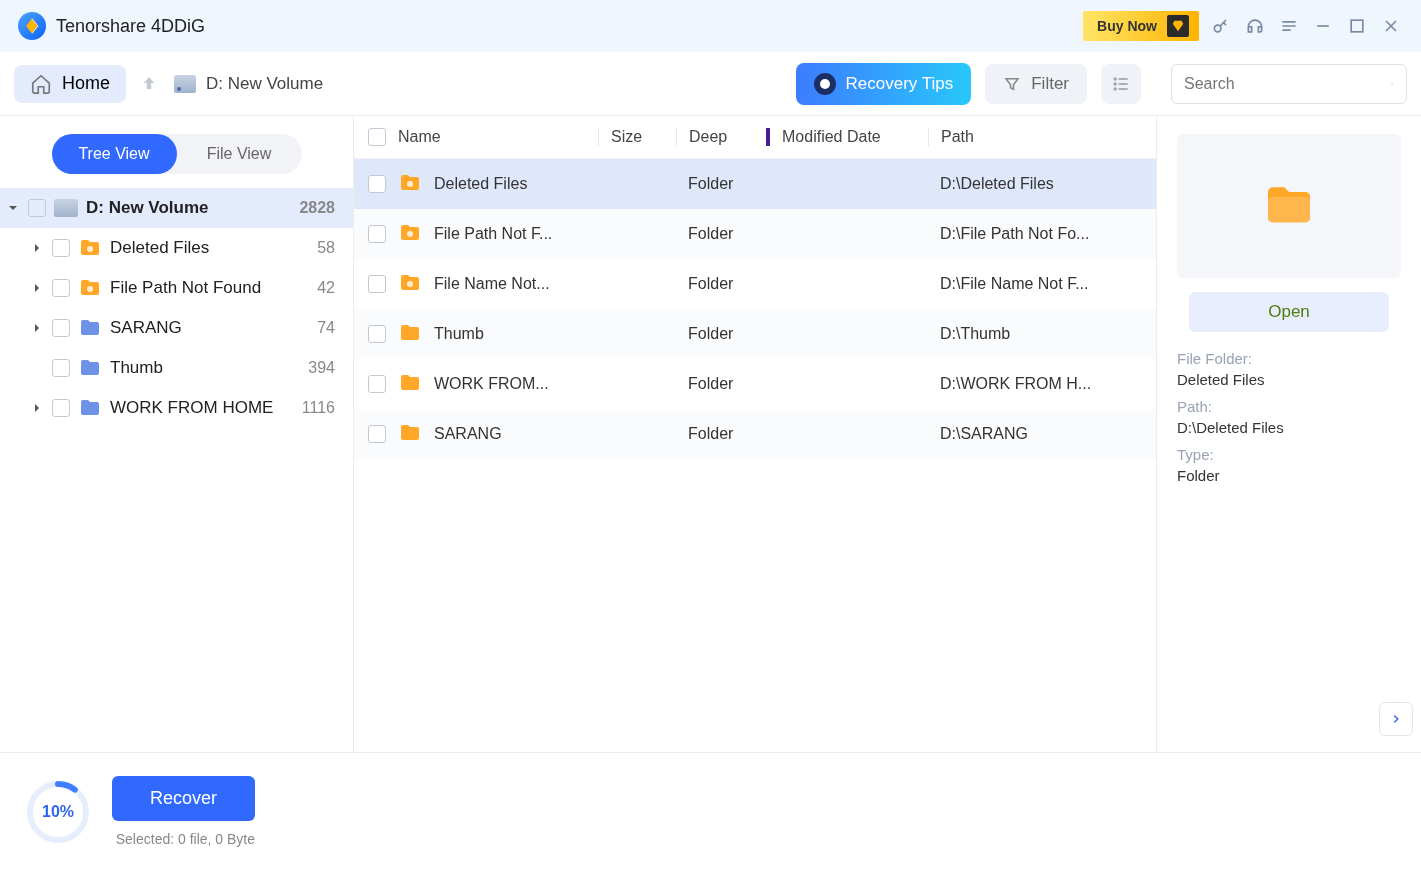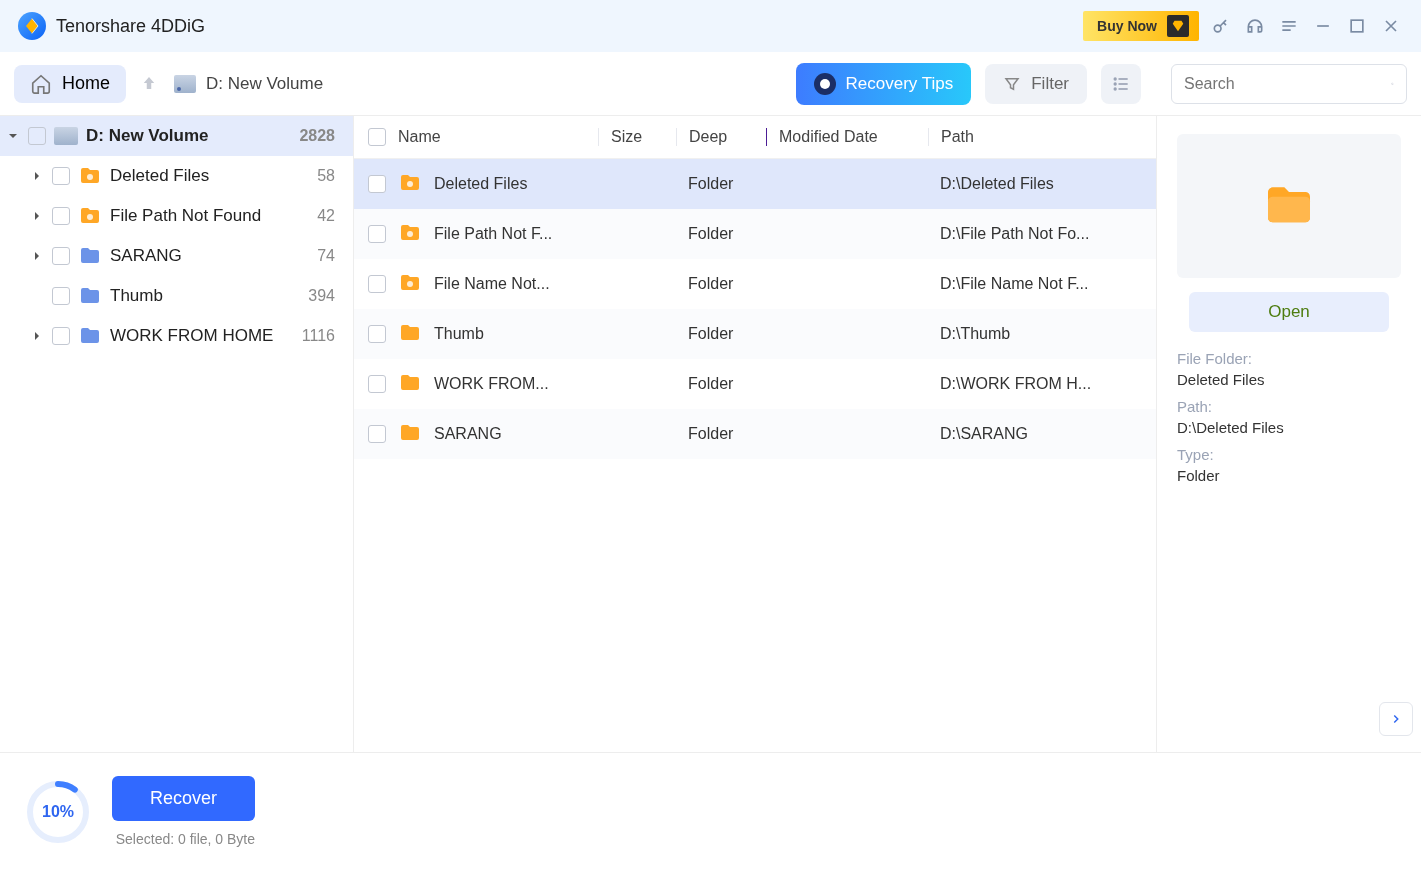--- a/index.html
+++ b/index.html
@@ -58,21 +58,21 @@
 .tree-row.child{padding-left:30px;}
 .drive-mini{width:24px;height:18px;background:linear-gradient(#C9D4E4,#9FB2CC);border-radius:2px;}
 
 
 .filelist { flex:1; display:flex; flex-direction:column; overflow:hidden; border-right:1px solid #EDEDED;}
 .headers { display:flex; align-items:center; padding:12px 14px; color:#444; font-size:16px; border-bottom:1px solid #F0F0F0;}
 .hcb{width:18px;height:18px;border:1.5px solid #C3C8D2;border-radius:3px;margin-right:12px;}
 .col-name{width:200px;}
 .col-size{width:78px;border-left:1px solid #E6E8EE;padding-left:12px;}
 .col-type{width:90px;border-left:1px solid #E6E8EE;padding-left:12px;}
-.col-date{width:162px;border-left:1px solid #4c1d95;padding-left:12px;}
+.col-date{width:162px;border-left:4px solid #4c1d95;padding-left:12px;}
 .col-path{flex:1;border-left:1px solid #E6E8EE;padding-left:12px;}
 .rows{overflow:auto;}
 .row{display:flex;align-items:center;padding:12px 14px;font-size:16px;color:#333;}
 .row.selected{background:#DFE7FB;}
 .row:nth-child(even):not(.selected){background:#FAFBFD;}
 .row .cb{width:18px;height:18px;border:1.5px solid #C3C8D2;border-radius:3px;margin-right:12px;background:#fff;}
 .row .ficon{width:26px;height:26px;margin-right:10px;}
 .row .name{width:164px;white-space:nowrap;overflow:hidden;text-overflow:ellipsis;}
 .row .size{width:78px;padding-left:12px;}
 .row .type{width:90px;padding-left:12px;}
@@ -200,20 +200,24 @@
     <svg viewBox="0 0 24 24">
         <circle cx="10" cy="10" r="6"></circle>
         <path d="M15 15l5 5"></path>
       </svg>
   </div>
 </div>
 
 <div class="main">
 
   <div class="sidebar">
+    <div class="view-toggle">
+      <div class="view-opt active">Tree View</div>
+      <div class="view-opt">File View</div>
+    </div>
     <div class="tree">
       <div class="tree-row root">
         <span class="chev">
             <svg viewBox="0 0 10 10">
               <path d="M1 3l4 4 4-4z"></path>
             </svg>
           </span>
         <span class="cb"></span>
         <span class="ficon">
             <span class="drive-mini"></span>

